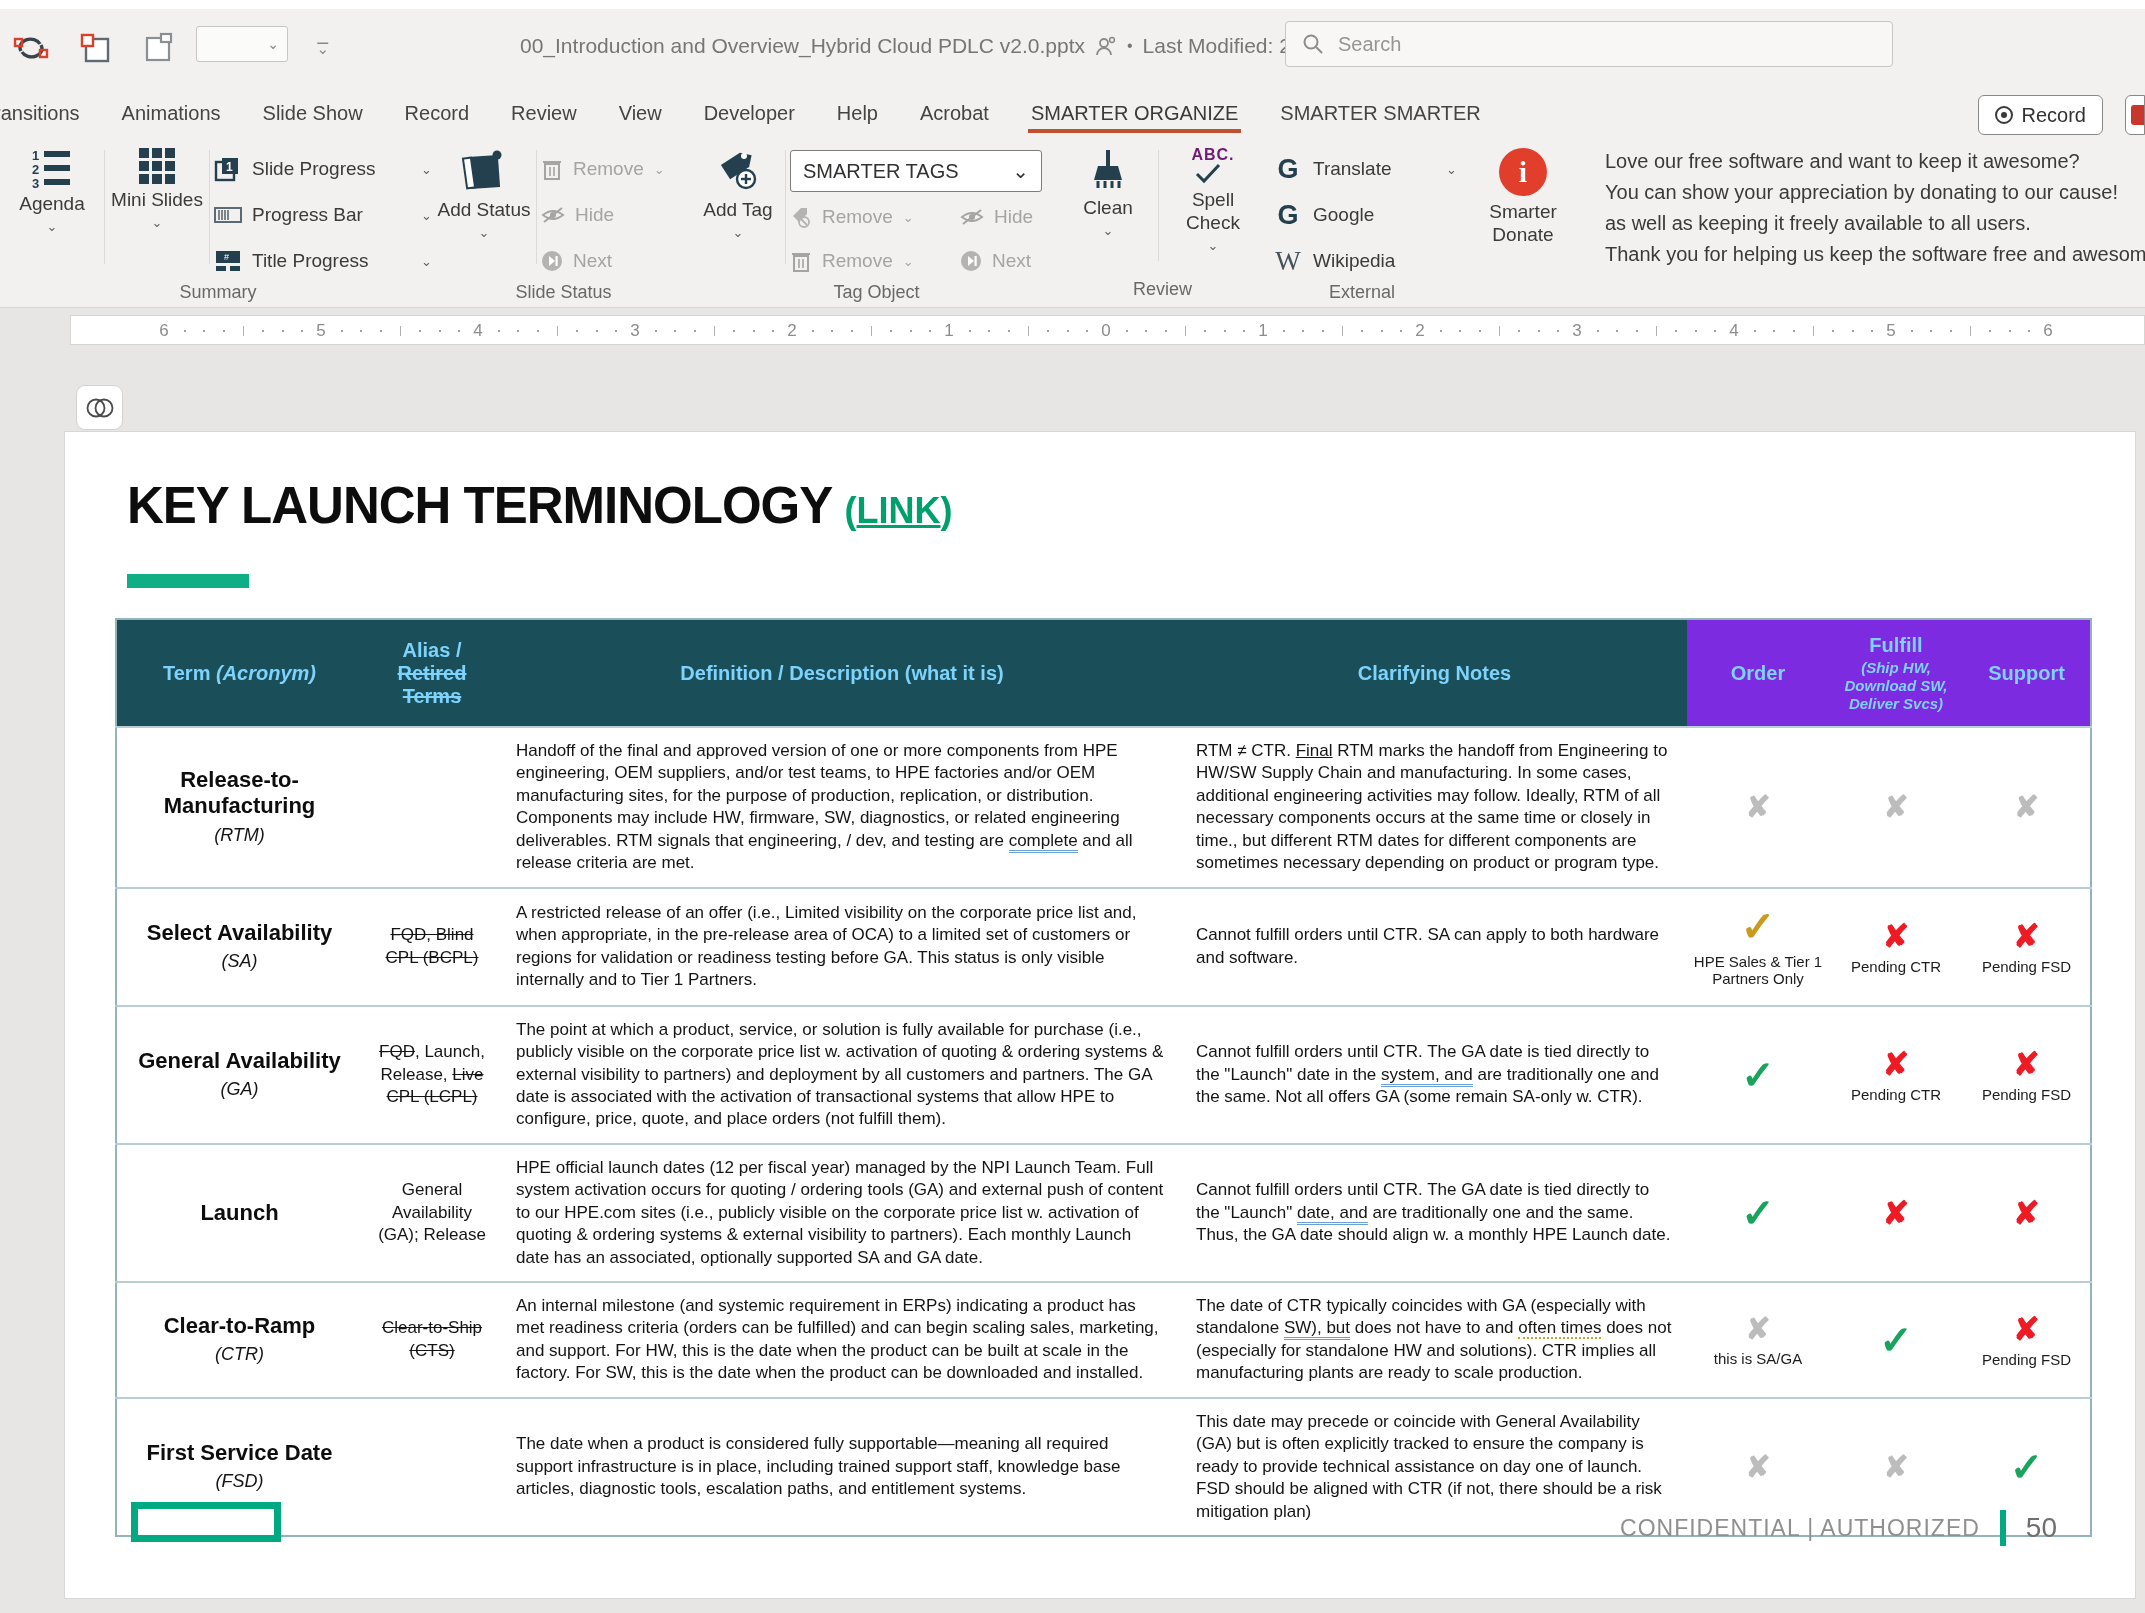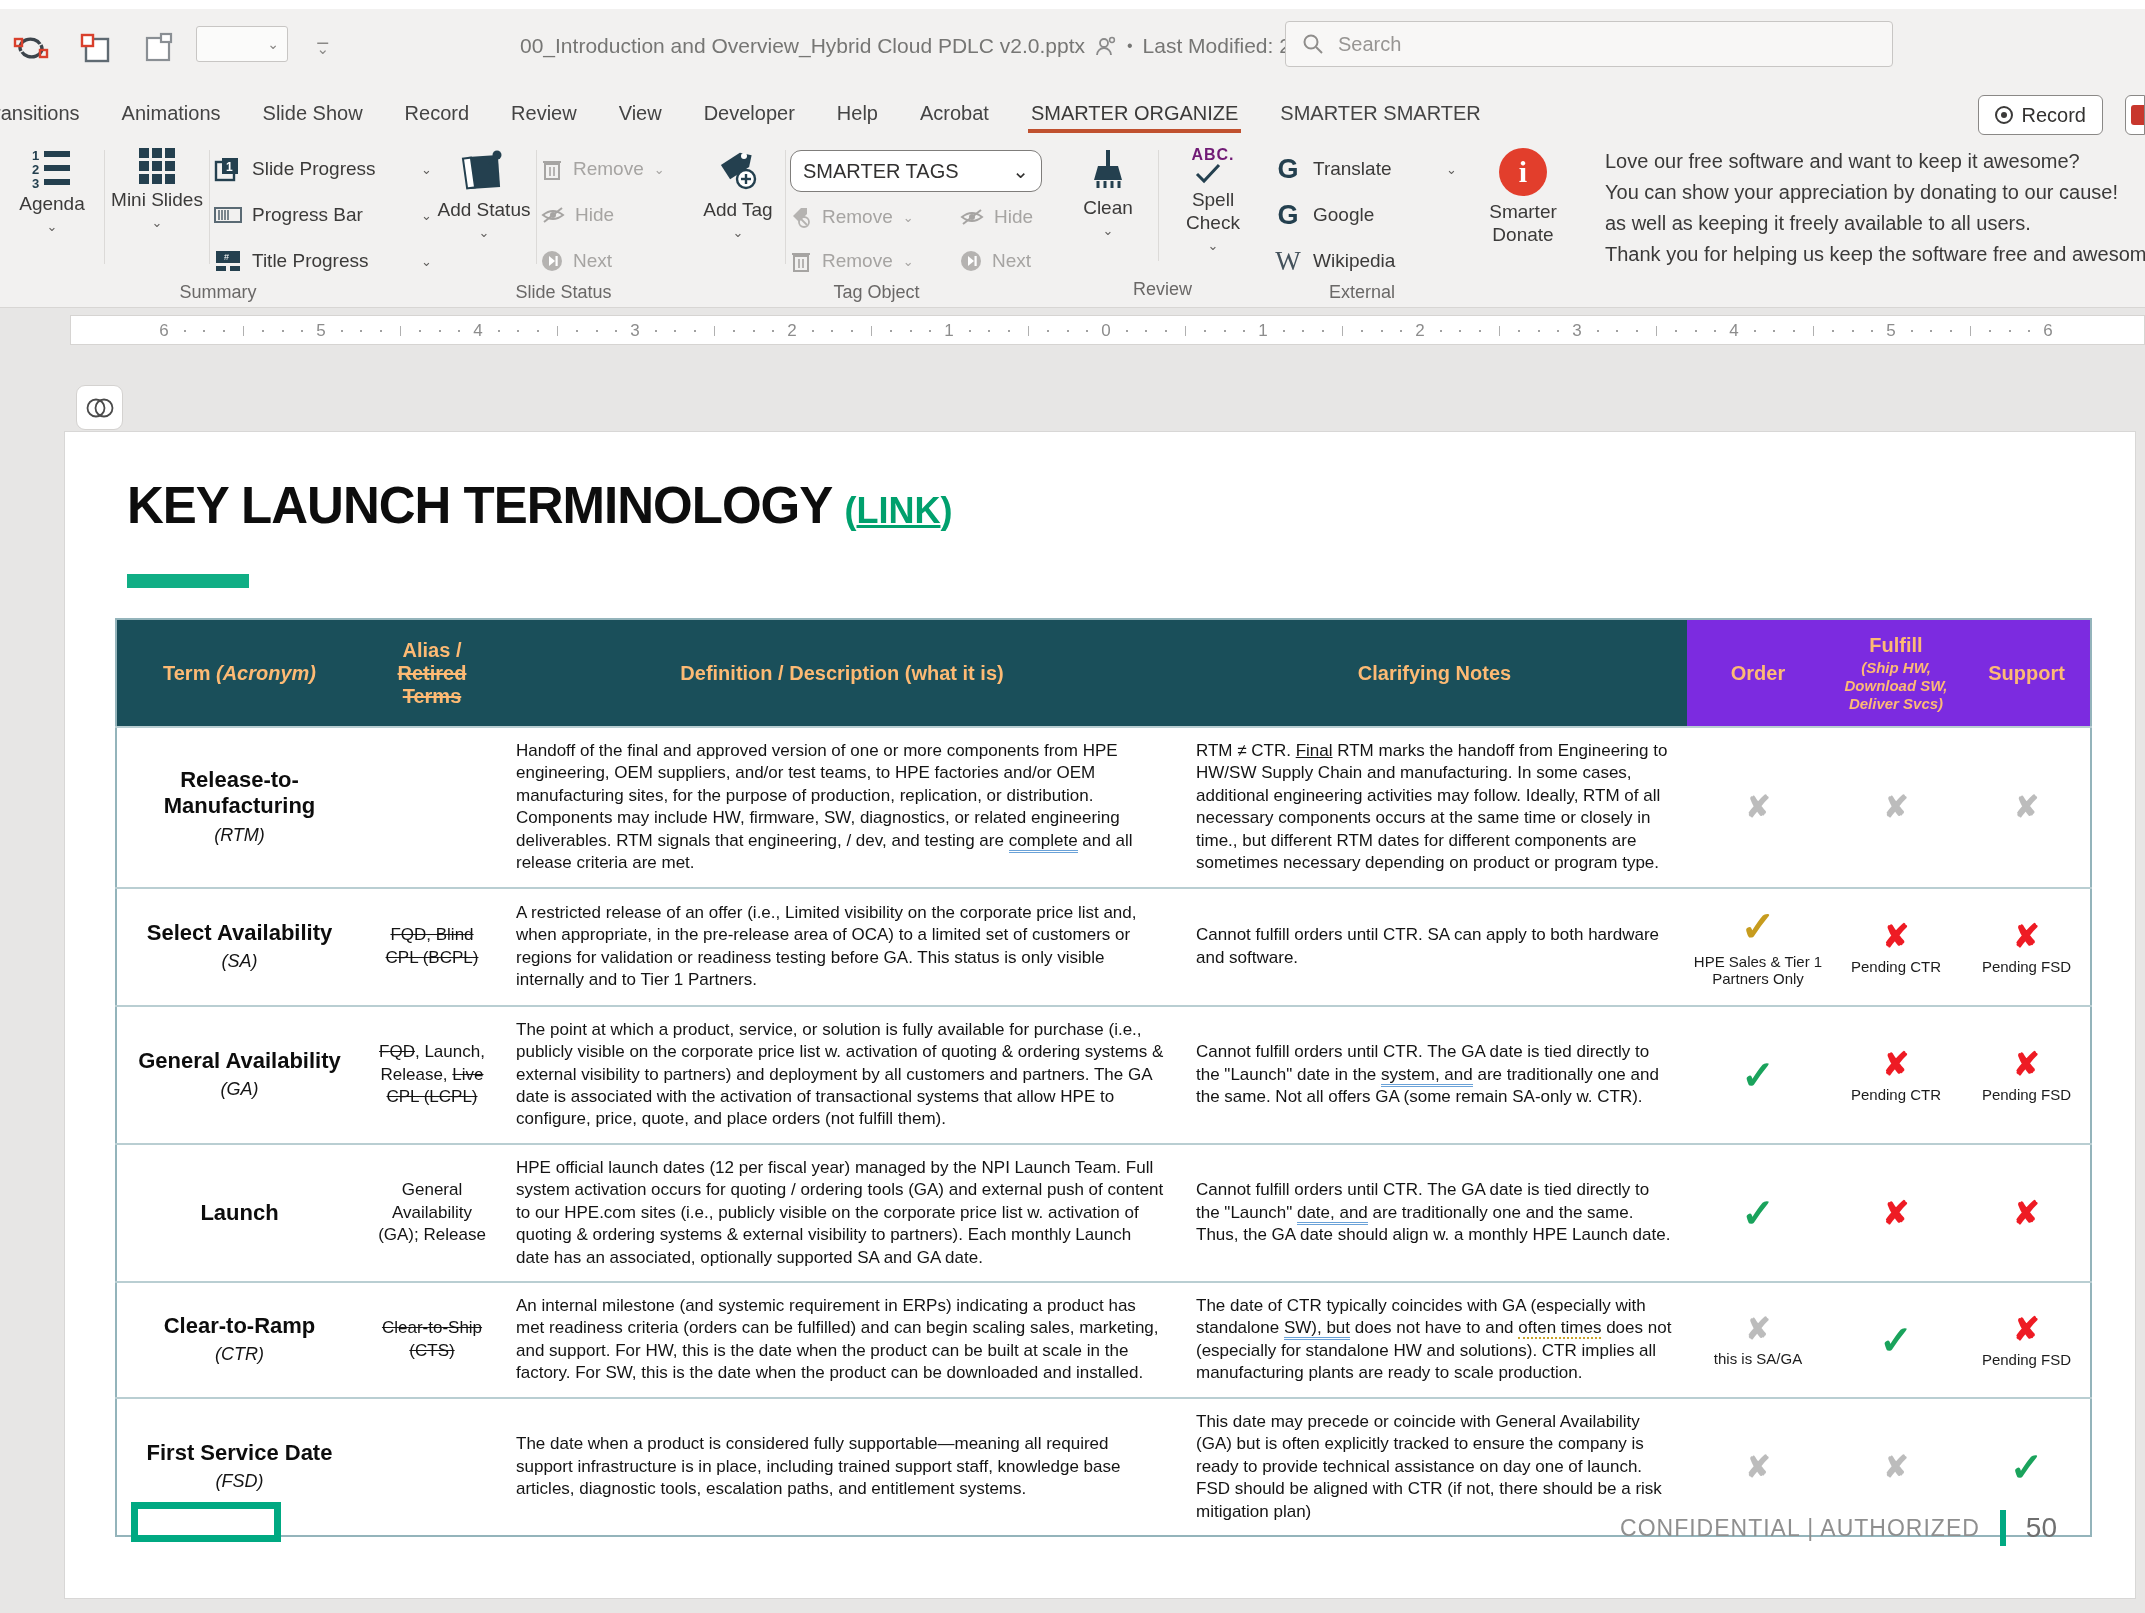--- a/index.html
+++ b/index.html
@@ -36,21 +36,21 @@
   .rgroup-content { flex:1; display:flex; align-items:flex-start; padding-top:8px; }
   .rgroup-label { text-align:center; font-size:18px; color:#6a6867; padding:2px 0 7px; }
   .rsep { width:1px; background:#d8d6d4; margin:10px 2px 8px; align-self:stretch; }
   .insep { width:1px; background:#dcdad8; margin:6px 4px 16px; align-self:stretch; }
   .bigbtn { width:96px; display:flex; flex-direction:column; align-items:center; gap:4px; padding-top:4px; cursor:pointer; }
   .bigbtn .blabel { font-size:19px; line-height:23px; text-align:center; color:#3b3a39; }
   .bigbtn .chev, .smallrow .chev { font-size:13px; color:#605e5c; }
   .smallcol { display:flex; flex-direction:column; justify-content:flex-start; gap:8px; padding-top:6px; }
   .smallrow { display:flex; align-items:center; gap:10px; height:38px; cursor:pointer; white-space:nowrap; font-size:19px; color:#3b3a39; }
   .smallrow.disabled, .smallrow.disabled .chev { color:#a6a4a2; cursor:default; }
-  .tagdrop { width:252px; height:42px; background:#fff; border:1px solid #7f7d7b; border-radius:11px; display:flex; align-items:center; justify-content:space-between; padding:0 12px; font-size:20px; color:#323130; cursor:pointer; }
+  .tagdrop { width:252px; height:42px; background:#fff; border:1px solid #7f7d7b; border-radius:3px; display:flex; align-items:center; justify-content:space-between; padding:0 12px; font-size:20px; color:#323130; cursor:pointer; }
   .tagrows { display:flex; flex-direction:column; gap:6px; padding-top:6px; }
   .tagrow2 { display:flex; gap:4px; }
   .tagrow2 .smallrow:first-child { width:166px; }
   .donate-circle { width:48px; height:48px; border-radius:50%; background:#e23e2c; color:#fff; font-weight:bold; font-size:30px; display:flex; align-items:center; justify-content:center; font-family:"Liberation Serif",serif; }
   .donate-text { padding:10px 0 0 16px; font-size:20px; line-height:31px; color:#3b3a39; white-space:nowrap; }
   .clipgroup { width:44px; position:relative; overflow:hidden; }
   .clipgroup .cicon { position:absolute; left:-26px; top:14px; width:44px; height:46px; background:#24404f; border-radius:6px; }
   .gletter { font-weight:bold; font-size:27px; color:#24404f; width:30px; text-align:center; }
   .wletter { font-family:"Liberation Serif",serif; font-size:27px; color:#44525c; width:30px; text-align:center; }
   .abc { font-weight:bold; font-size:16px; color:#701a75; letter-spacing:1px; text-align:center; line-height:14px; }
@@ -66,21 +66,21 @@
   .shape-widget { position:absolute; left:76px; top:77px; width:47px; height:45px; background:#fff; border:1px solid #d4d2d0; border-radius:9px; display:flex; align-items:center; justify-content:center; cursor:pointer; }
   .slide { position:absolute; left:65px; top:124px; width:2070px; height:1166px; background:#fff; box-shadow:0 0 0 1px #d8d7d6; }
 
   .slide-title { position:absolute; left:62px; top:44px; font-size:51px; font-weight:900; letter-spacing:-1px; color:#0d0d0d; white-space:nowrap; }
   .slide-title .link-wrap { font-size:36px; font-weight:800; color:#00a06d; letter-spacing:0; }
   .slide-title .link { text-decoration:underline; cursor:pointer; }
   .title-bar-accent { position:absolute; left:62px; top:142px; width:122px; height:14px; background:#10ae85; }
 
   
   table.term { position:absolute; left:50px; top:186px; width:1975px; border-collapse:collapse; table-layout:fixed; border:2px solid #94b4bb; }
-  th { color:#fdba74; font-size:20px; font-weight:bold; vertical-align:middle; padding:10px 8px;margin-top:20px; }
+  th { color:#7dd3fc; font-size:20px; font-weight:bold; vertical-align:middle; padding:10px 8px;margin-top:20px; }
   th.teal { background:#1a4f5a; }
   th.purple { background:#7c2be0; }
   thead tr { height:108px; }
   th .ital { font-style:italic; font-weight:600; }
   th .hstrike { text-decoration:line-through; }
   th .subhead { font-size:15px; font-style:italic; font-weight:600; margin-top:2px; line-height:18px; }
   td { border-top:2px solid #b9ced2; vertical-align:middle; background:#fff; padding:12px 14px; font-size:17px; line-height:1.32; color:#141414; }
   td.c-term { text-align:center; }
   td.c-term .tname { font-weight:bold; font-size:22px; line-height:1.2; color:#0d0d0d; }
   td.c-term .tacr { font-style:italic; font-size:18px; margin-top:4px; }

